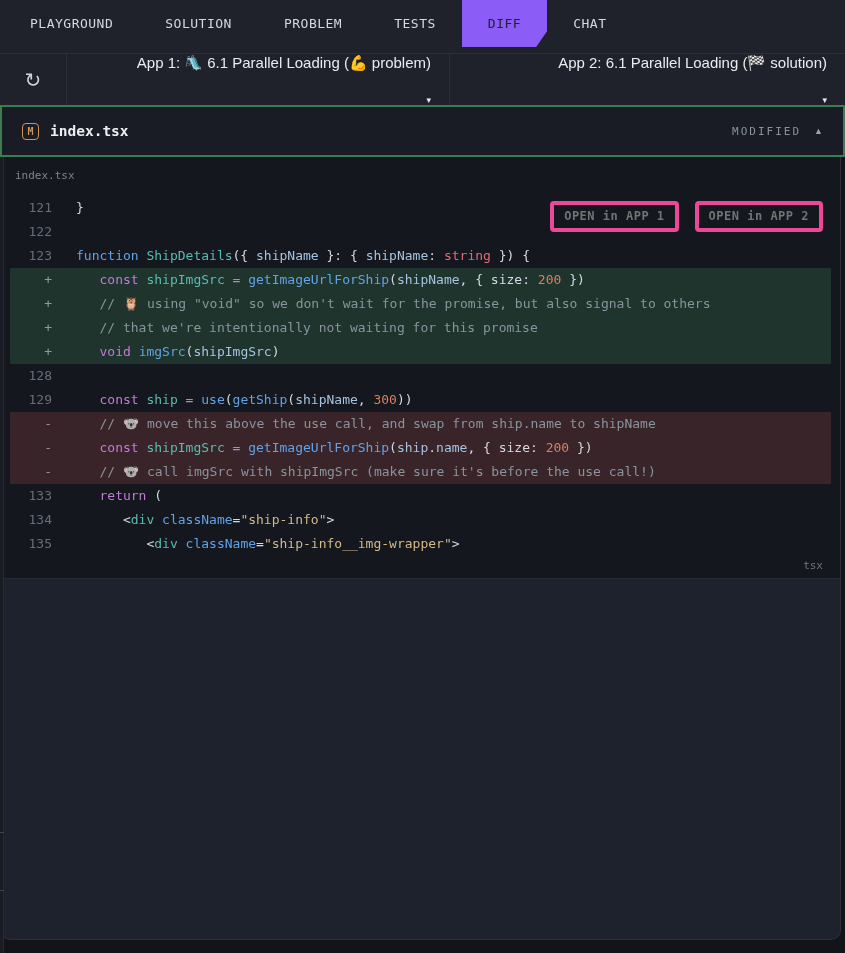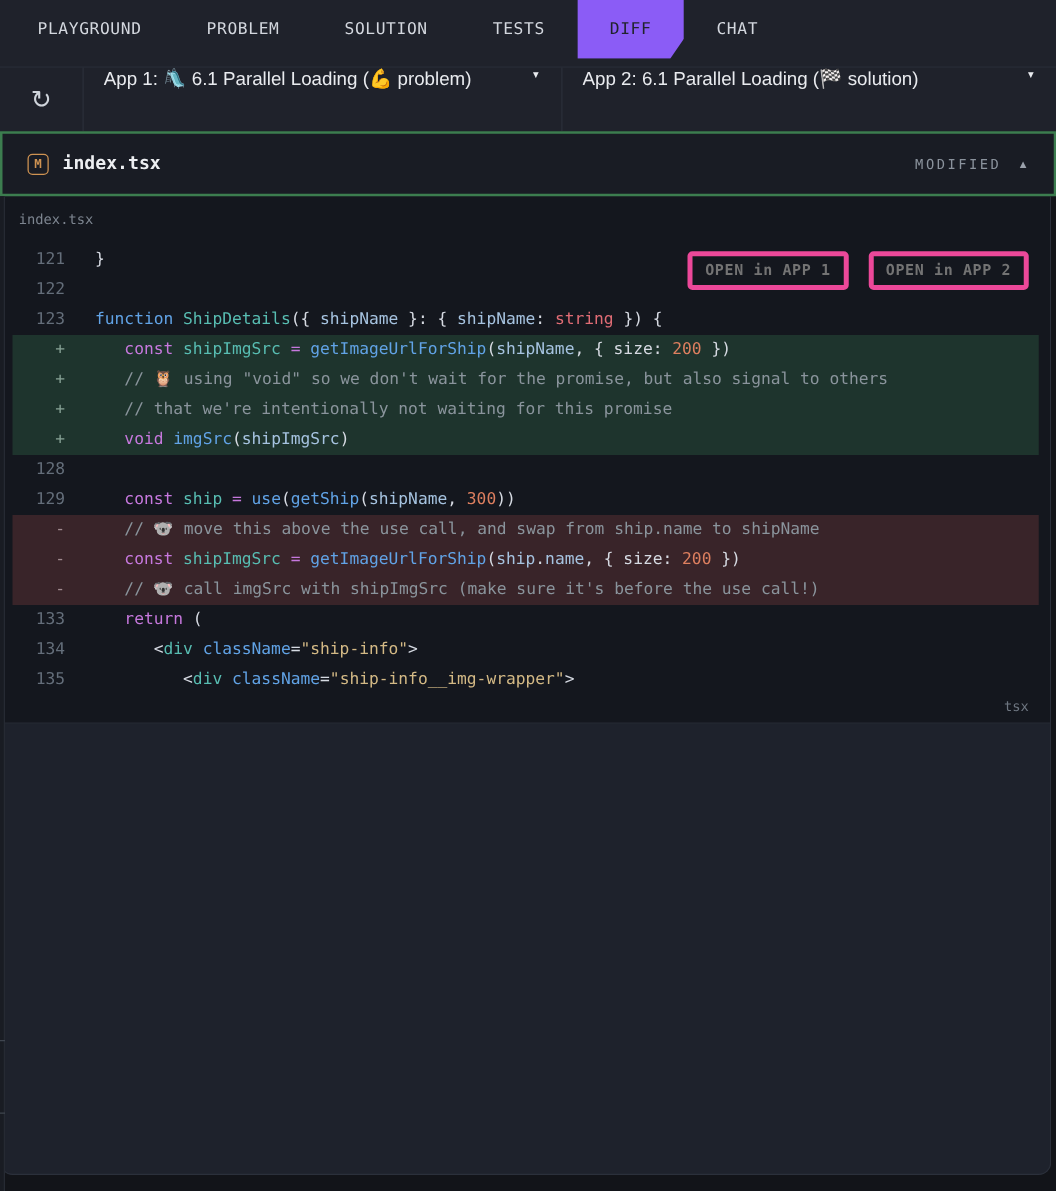--- a/index.html
+++ b/index.html
@@ -7,21 +7,21 @@
   body { background: #121419; font-family: "Liberation Sans", sans-serif; position: relative; }
 
   
   .topnav { height: 53px; background: #1f222b; display: flex; align-items: flex-start; padding-left: 4px; position: relative; z-index: 3; }
   .tab { font-family: "DejaVu Sans Mono", monospace; font-size: 13px; letter-spacing: .5px; color: #d3d7de; padding: 0 26px; height: 47px; display: flex; align-items: center; cursor: pointer; }
   .tab.active { background: #8b5cf6; color: #20232b; clip-path: polygon(0 0, 100% 0, 100% 66%, calc(100% - 11px) 100%, 0 100%); }
 
   
   .appbar { height: 52px; background: #1f222b; border-top: 1px solid #2b2f3a; display: flex; position: relative; z-index: 2; }
   .refresh-cell { width: 67px; border-right: 1px solid #2b2f3a; display: flex; align-items: center; justify-content: center; color: #cfd4db; font-size: 20px; cursor: pointer; }
-  .app-select { display: flex; align-items: flex-start; padding: 0 18px 0 16px; color: #e9ebef; font-size: 15px; cursor: pointer; }
+  .app-select { display: flex; align-items: flex-end; padding: 0 18px 0 16px; color: #e9ebef; font-size: 15px; cursor: pointer; flex-direction: column; }
   .app-select.first { flex: 0 0 383px; border-right: 1px solid #2b2f3a; }
   .app-select.second { flex: 1; }
   .app-select .lbl { flex: 1; white-space: nowrap; overflow: hidden; }
   .app-select .caret { font-size: 9px; color: #e9ebef; margin-left: 8px; }
 
   
   .file-header { height: 52px; background: #191c24; border: 2px solid #3c7d4f; display: flex; align-items: center; padding: 0 20px; cursor: pointer; position: relative; z-index: 2; }
   .m-badge { width: 17px; height: 17px; border: 1.5px solid #cf9352; border-radius: 4px; color: #cf9352; font: bold 10px "DejaVu Sans Mono", monospace; display: flex; align-items: center; justify-content: center; margin-right: 11px; }
   .filename { font-family: "DejaVu Sans Mono", monospace; font-size: 14.5px; font-weight: bold; color: #eceef1; flex: 1; }
   .status { font-family: "DejaVu Sans Mono", monospace; font-size: 11px; letter-spacing: 2px; color: #8a929c; margin-right: 13px; }
@@ -58,22 +58,22 @@
 
   
   .left-rail { position: absolute; left: 0; top: 157px; bottom: 0; width: 4px; background: #191c23; border-right: 1px solid #262a33; z-index: 4; }
   .rail-tick { position: absolute; left: 0; width: 4px; height: 1px; background: #3f454f; }
 </style>
 </head>
 <body>
 
 <nav class="topnav">
     <div class="tab">PLAYGROUND</div>
+    <div class="tab">SOLUTION</div>
     <div class="tab">PROBLEM</div>
-    <div class="tab">SOLUTION</div>
     <div class="tab">TESTS</div>
     <div class="tab active">DIFF</div>
     <div class="tab">CHAT</div>
   </nav>
 
 <div class="appbar">
   <div class="refresh-cell">
     <span>↻</span>
   </div>
   <div class="app-select first">

